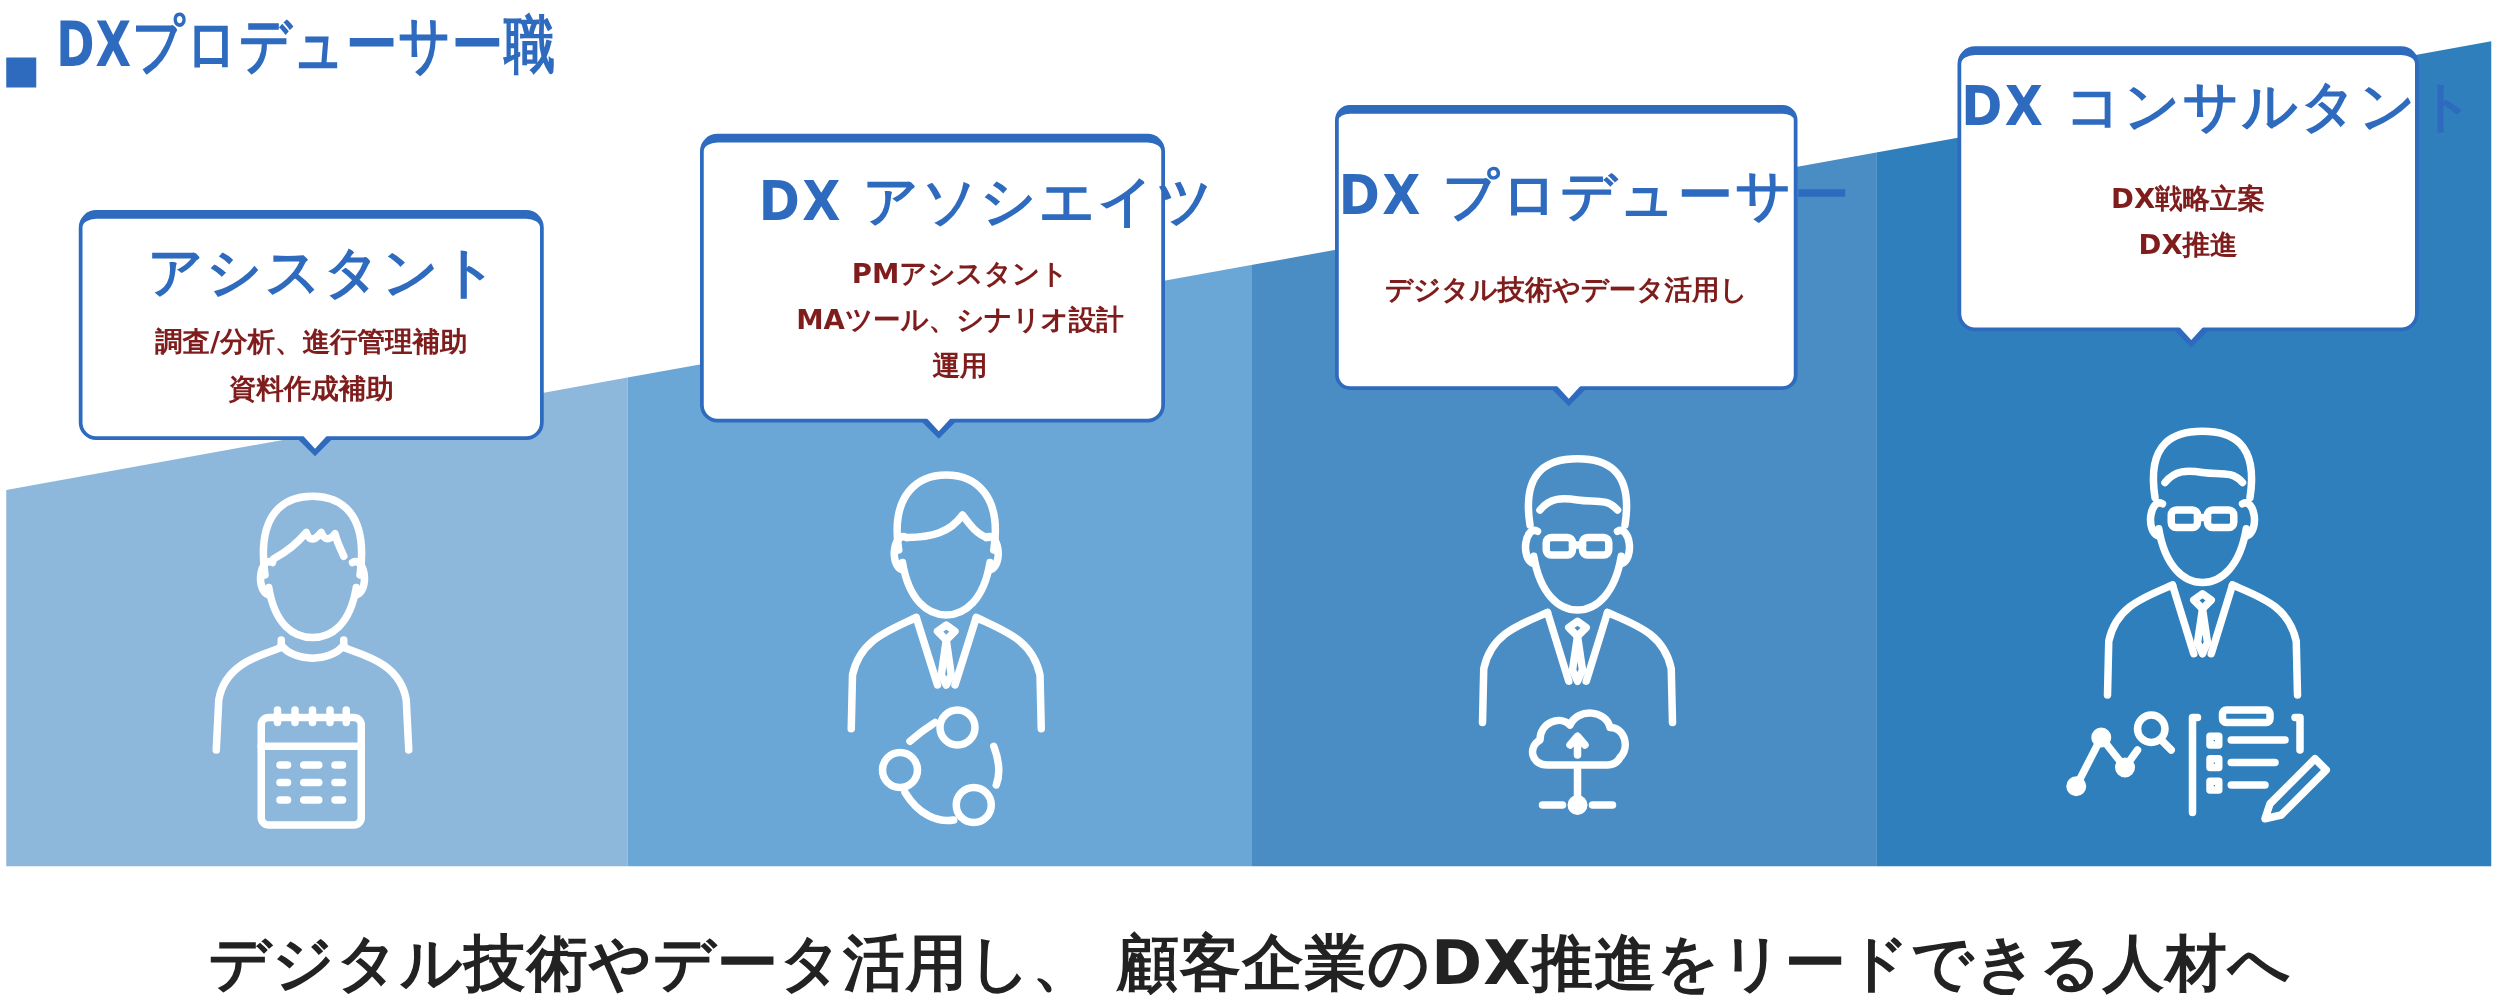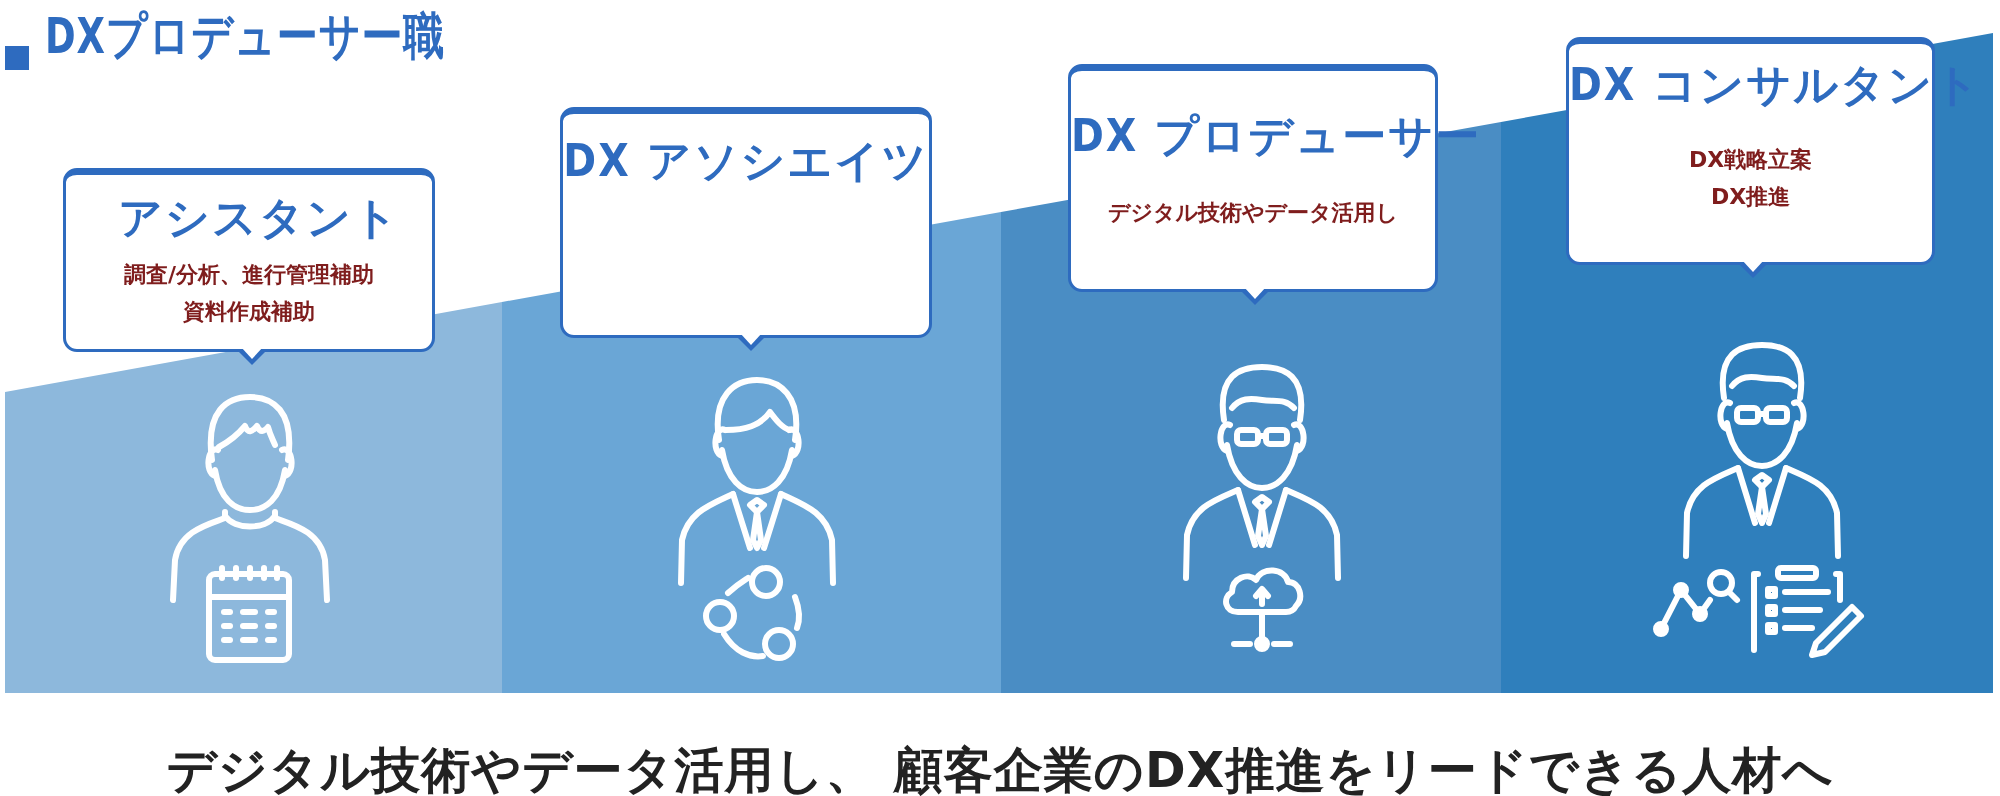--- a/index.html
+++ b/index.html
@@ -128,26 +128,31 @@
 
 <div class="card" style="left:63px;top:168px;width:372px;height:184px;">
   <div class="ct" style="margin-top:14px;padding-left:20px;">アシスタント</div>
   <div class="cd" style="margin-top:8px;">
     <div>調査/分析、進行管理補助</div>
     <div>資料作成補助</div>
   </div>
   <div class="ptr" style="left:171px;"></div>
 </div>
 
-<div class="card" style="left:560px;top:107px;width:372px;height:231px;">
+<div class="card" style="left:560px;top:107px;width:372px;height:231px;padding-left:44px;">
   <div class="ct" style="margin-top:18px;">DX アソシエイツ</div>
+  <div class="cd" style="margin-top:10px;">
+    <div>PMアシスタント</div>
+    <div>MAツール、シナリオ設計</div>
+    <div>運用</div>
+  </div>
   <div class="ptr" style="left:173px;"></div>
 </div>
 
-<div class="card" style="left:1068px;top:64px;width:370px;height:228px;">
+<div class="card" style="left:1068px;top:84px;width:370px;height:228px;border-radius:12px;">
   <div class="ct" style="margin-top:36px;">DX プロデューサー</div>
   <div class="cd" style="margin-top:28px;">
     <div>デジタル技術やデータ活用し</div>
   </div>
   <div class="ptr" style="left:169px;"></div>
 </div>
 
 <div class="card" style="left:1566px;top:37px;width:369px;height:228px;">
   <div class="ct" style="margin-top:12px;">DX コンサルタント</div>
   <div class="cd" style="margin-top:26px;">

